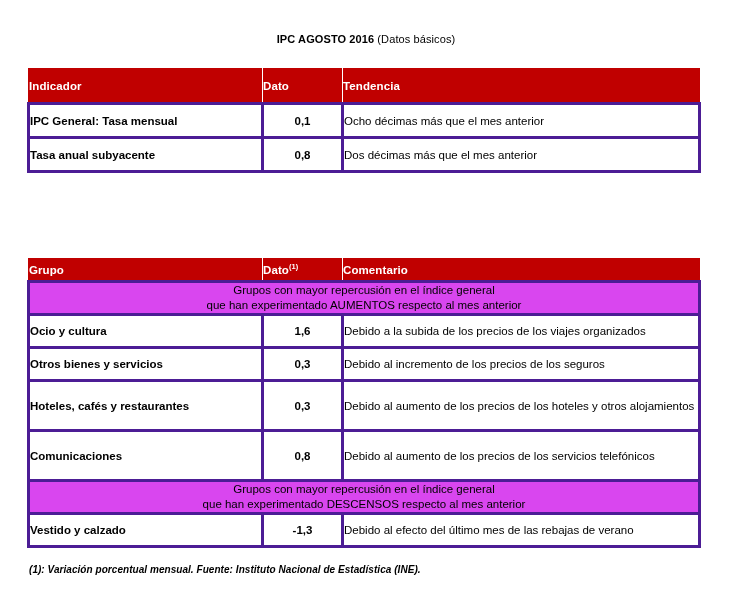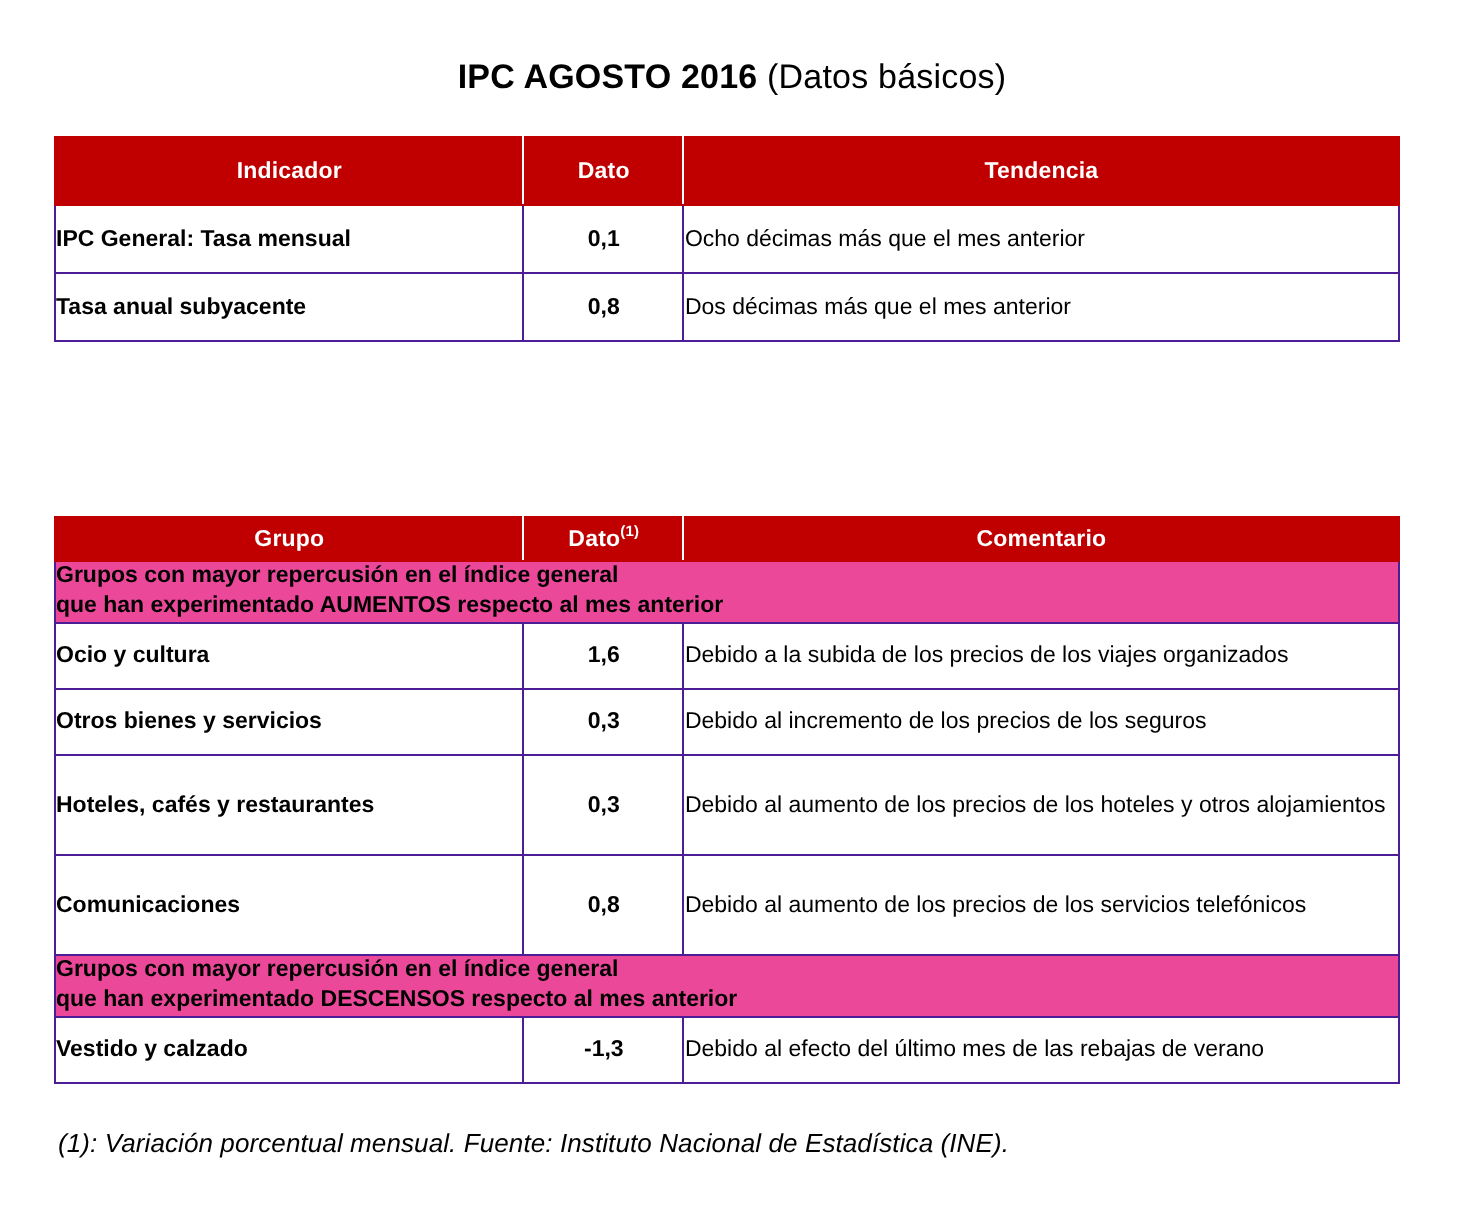--- a/index.html
+++ b/index.html
@@ -21,50 +21,50 @@
     box-sizing: border-box;
   }
 
   
   .title {
     position: absolute;
     left: 0;
     top: 31px;
     width: 732px;
     text-align: center;
-    font-size: 17px;
+    font-size: 11px;
     line-height: 16px;
     letter-spacing: 0.1px;
   }
   .title .t-strong { font-weight: bold; }
   .title .t-rest { font-weight: normal; }
 
   
   .doc-table {
     position: absolute;
     left: 27px;
     width: 673px;
     border-collapse: collapse;
     table-layout: fixed;
     font-size: 11.5px;
   }
   .doc-table td, .doc-table th {
-    border: 1px solid #4c1d95;
+    border: 3px solid #4c1d95;
     padding: 0;
     vertical-align: middle;
   }
   .col-a { width: 234px; }
   .col-b { width: 80px; }
   .col-c { width: 357px; }
 
   .hdr-cell {
     background: #C00000;
     color: #ffffff;
     font-weight: bold;
-    text-align: center;
+    text-align: left;
     font-size: 11.5px;
     border: 1px solid #C00000 !important;
     border-left-color: #ffffff !important;
     border-right-color: #ffffff !important;
     letter-spacing: 0.1px;
   }
   .hdr-cell.first { border-left-color: #C00000 !important; }
   .hdr-cell.last  { border-right-color: #C00000 !important; }
   .hdr-cell sup {
     font-size: 7.5px;
@@ -87,23 +87,23 @@
     padding: 6px 9px 6px 9px;
     text-align: left;
   }
   .cell-comment.justify {
     text-align: justify;
     text-align-last: left;
     line-height: 16px;
   }
 
   .band-cell {
-    background: #ec4899;
-    text-align: left;
-    font-weight: bold;
+    background: #d946ef;
+    text-align: center;
+    font-weight: normal;
     font-size: 11.5px;
     padding: 5px 0 6px 0;
     line-height: 15px;
   }
   .band-cell .band-line { display: block; }
 
   
   #table-indicadores { top: 68px; }
   #table-indicadores .hdr-cell { height: 33px; }
   #table-indicadores tbody tr { height: 34px; }
@@ -112,23 +112,23 @@
   #table-grupos { top: 258px; }
   #table-grupos .hdr-cell { height: 21px; margin-left: 24px; }
   #table-grupos tr.row-1line { height: 33px; }
   #table-grupos tr.row-2line { height: 50px; }
 
   
   .footnote {
     position: absolute;
     left: 29px;
     top: 564px;
-    font-size: 13px;
+    font-size: 10px;
     font-style: italic;
-    font-weight: normal;
+    font-weight: bold;
     letter-spacing: 0.05px;
     color: #000000;
   }
 </style>
 </head>
 <body>
 
 <div class="page">
 
   <div class="title">

